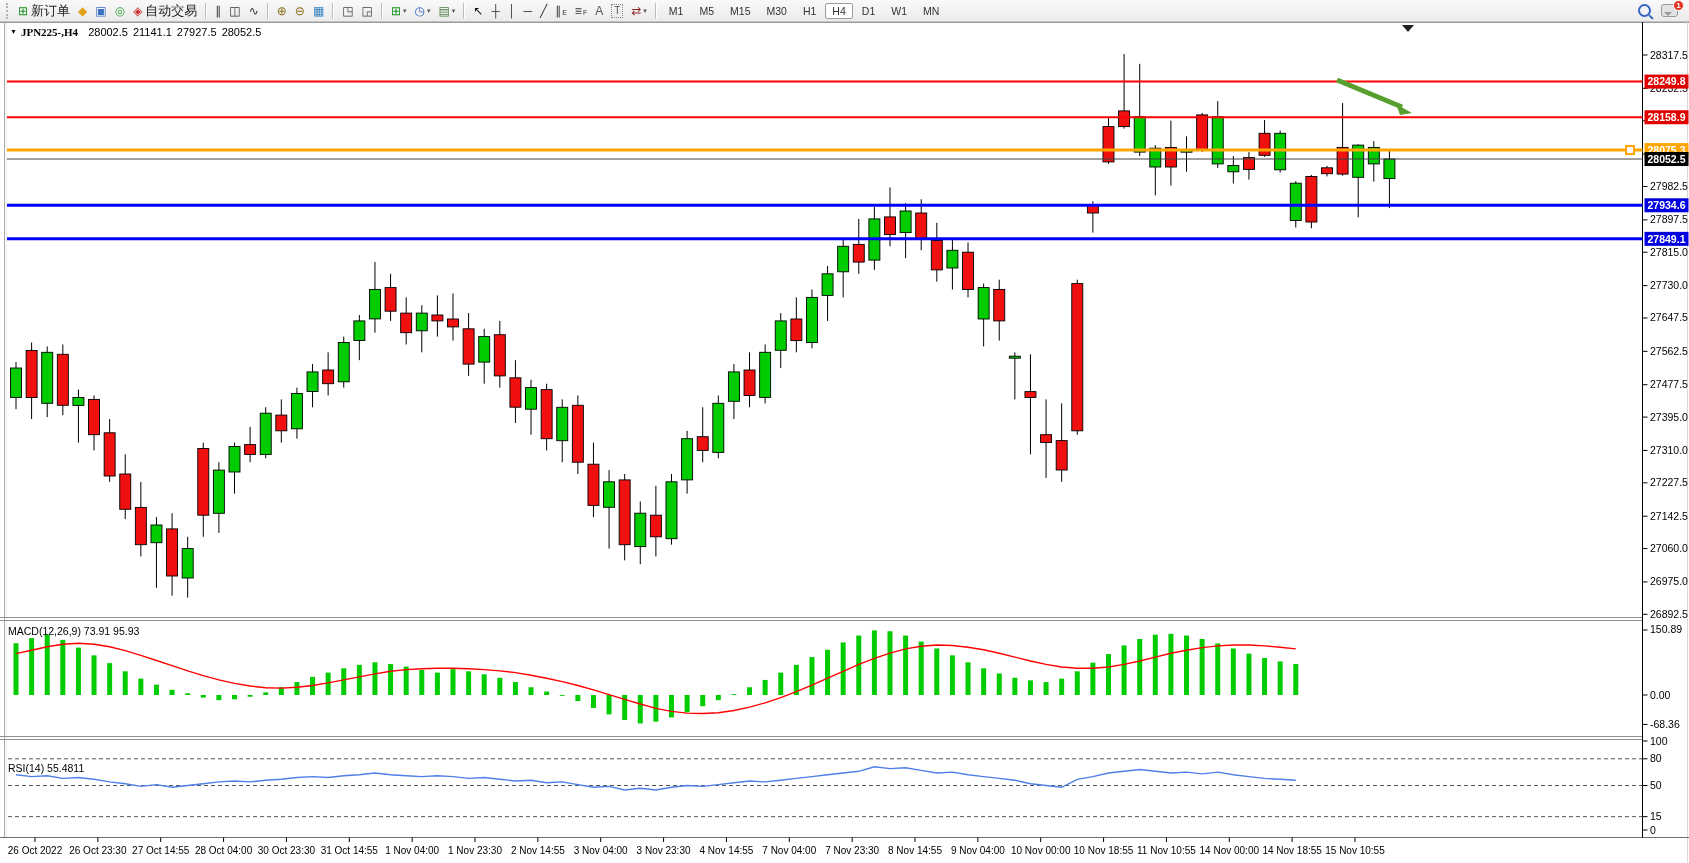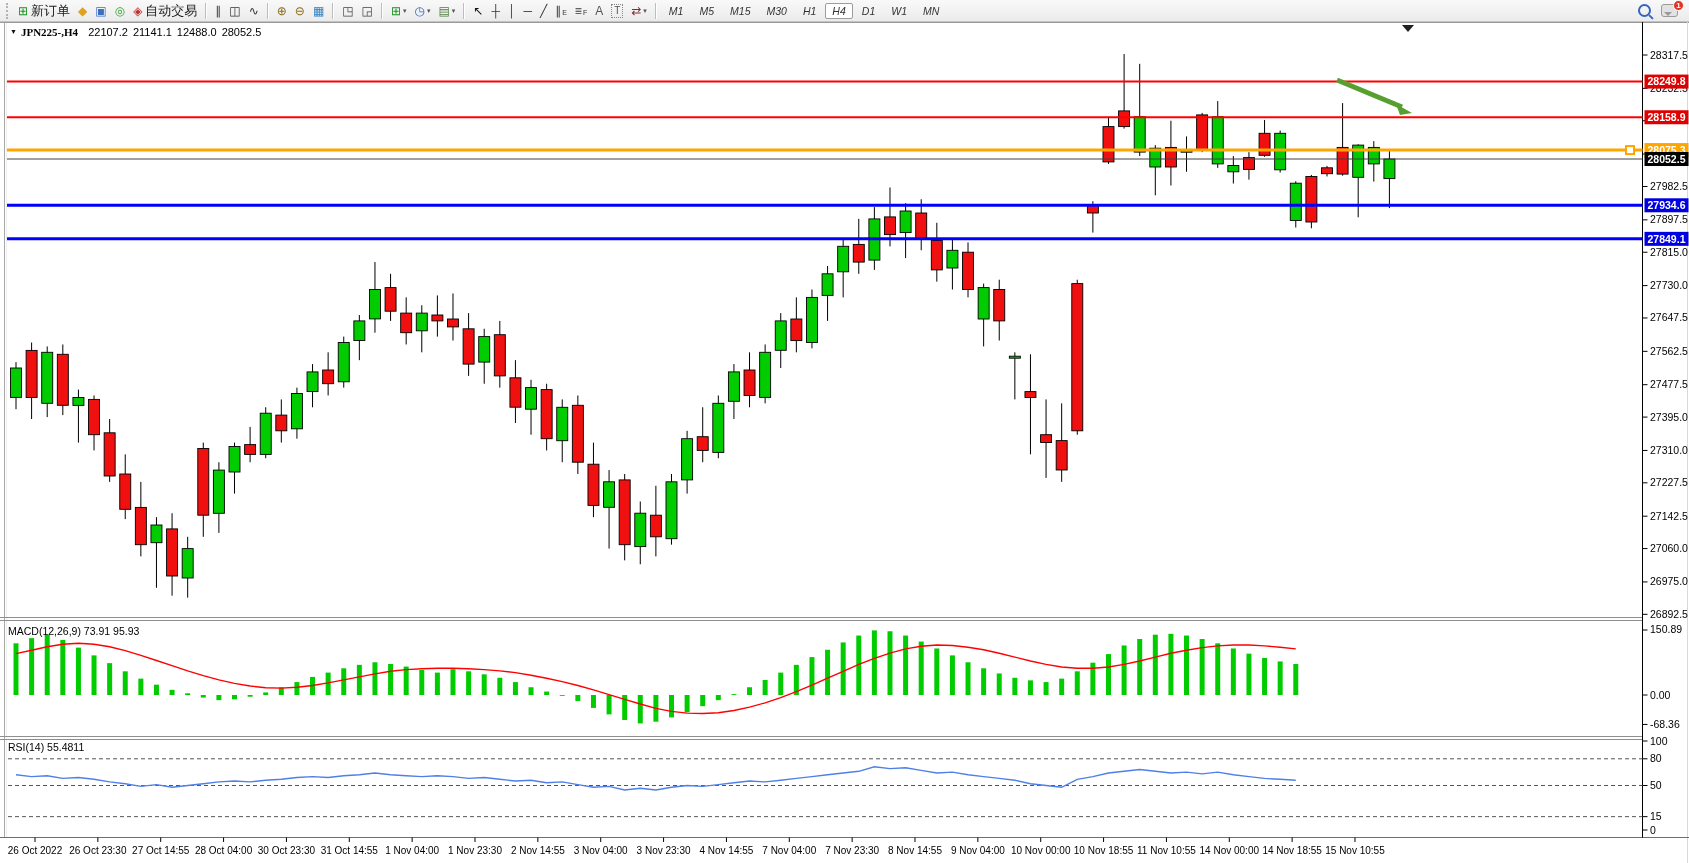--- a/index.html
+++ b/index.html
@@ -12,21 +12,21 @@
   #tb-left{display:flex;align-items:center;height:22px;}
   #tb-right{margin-left:auto;display:flex;align-items:center;gap:10px;padding-right:6px;}
   .tbtn{display:inline-flex;align-items:center;height:18px;padding:0 3px;margin:0 1px;
         border-radius:2px;cursor:default;}
   .glyph{font-size:12px;line-height:18px;}
   .lbl{margin-left:3px;font-size:13px;color:#1a1a1a;white-space:nowrap;}
   .sub{font-size:7px;color:#333;margin-left:1px;align-self:flex-end;line-height:14px;}
   .caret{font-size:7px;color:#555;margin-left:2px;}
   .sep{width:1px;height:16px;background:#bdbdbd;border-right:1px solid #fff;margin:0 4px;}
   .grip{width:2px;height:16px;border-left:2px dotted #b3b3b3;margin:0 4px 0 1px;}
-  .tf{padding:1px 6px;font-size:10.5px;color:#333;margin:0 1px;border:1px solid transparent;border-radius:2px;font-style:italic;}
+  .tf{padding:1px 6px;font-size:10.5px;color:#333;margin:0 1px;border:1px solid transparent;border-radius:2px;}
   .tf.active{background:#fff;border:1px solid #9d9d9d;}
   .boxed .glyph{border:1px dotted #888;padding:0 2px;line-height:12px;font-size:10px;}
   .mag{width:9px;height:9px;border:2px solid #3565c0;border-radius:50%;position:relative;display:inline-block;}
   .mag::after{content:"";position:absolute;width:6px;height:2px;background:#3565c0;
               transform:rotate(45deg);right:-5px;bottom:-3px;border-radius:1px;}
   .chat{width:15px;height:11px;background:#e2e2e2;border:1px solid #9a9a9a;border-radius:3px;
         position:relative;display:inline-block;}
   .chat::before{content:"";position:absolute;left:2px;bottom:-4px;border:4px solid transparent;
                 border-top-color:#9a9a9a;}
   .badge{position:absolute;top:-5px;right:-7px;background:#e23222;color:#fff;border-radius:50%;
@@ -759,18 +759,18 @@
         <text x="1666.5" y="187.08825000000058" font-size="10.5" text-anchor="middle" fill="#fff" font-weight="bold">27934.6</text>
       </g>
       <g>
         <rect x="1644.5" y="209.84700000000058" width="44" height="14" fill="#0000E0"></rect>
         <text x="1666.5" y="220.6470000000006" font-size="10.5" text-anchor="middle" fill="#fff" font-weight="bold">27849.1</text>
       </g>
     </svg>
 
   <div class="overlay title" style="left:10px;top:4px;">
     <span class="tmark">▼</span><b>JPN225-,H4</b>
-    <span class="val">22107.2</span><span class="val">21141.1</span><span class="val">12488.0</span><span class="val">28052.5</span>
+    <span class="val">28002.5</span><span class="val">21141.1</span><span class="val">27927.5</span><span class="val">28052.5</span>
   </div>
 
   <div class="indlabel" style="top:603px;">MACD(12,26,9) 73.91 95.93</div>
-  <div class="indlabel" style="top:719px;">RSI(14) 55.4811</div>
+  <div class="indlabel" style="top:740px;">RSI(14) 55.4811</div>
 </div>
 
 </body></html>

